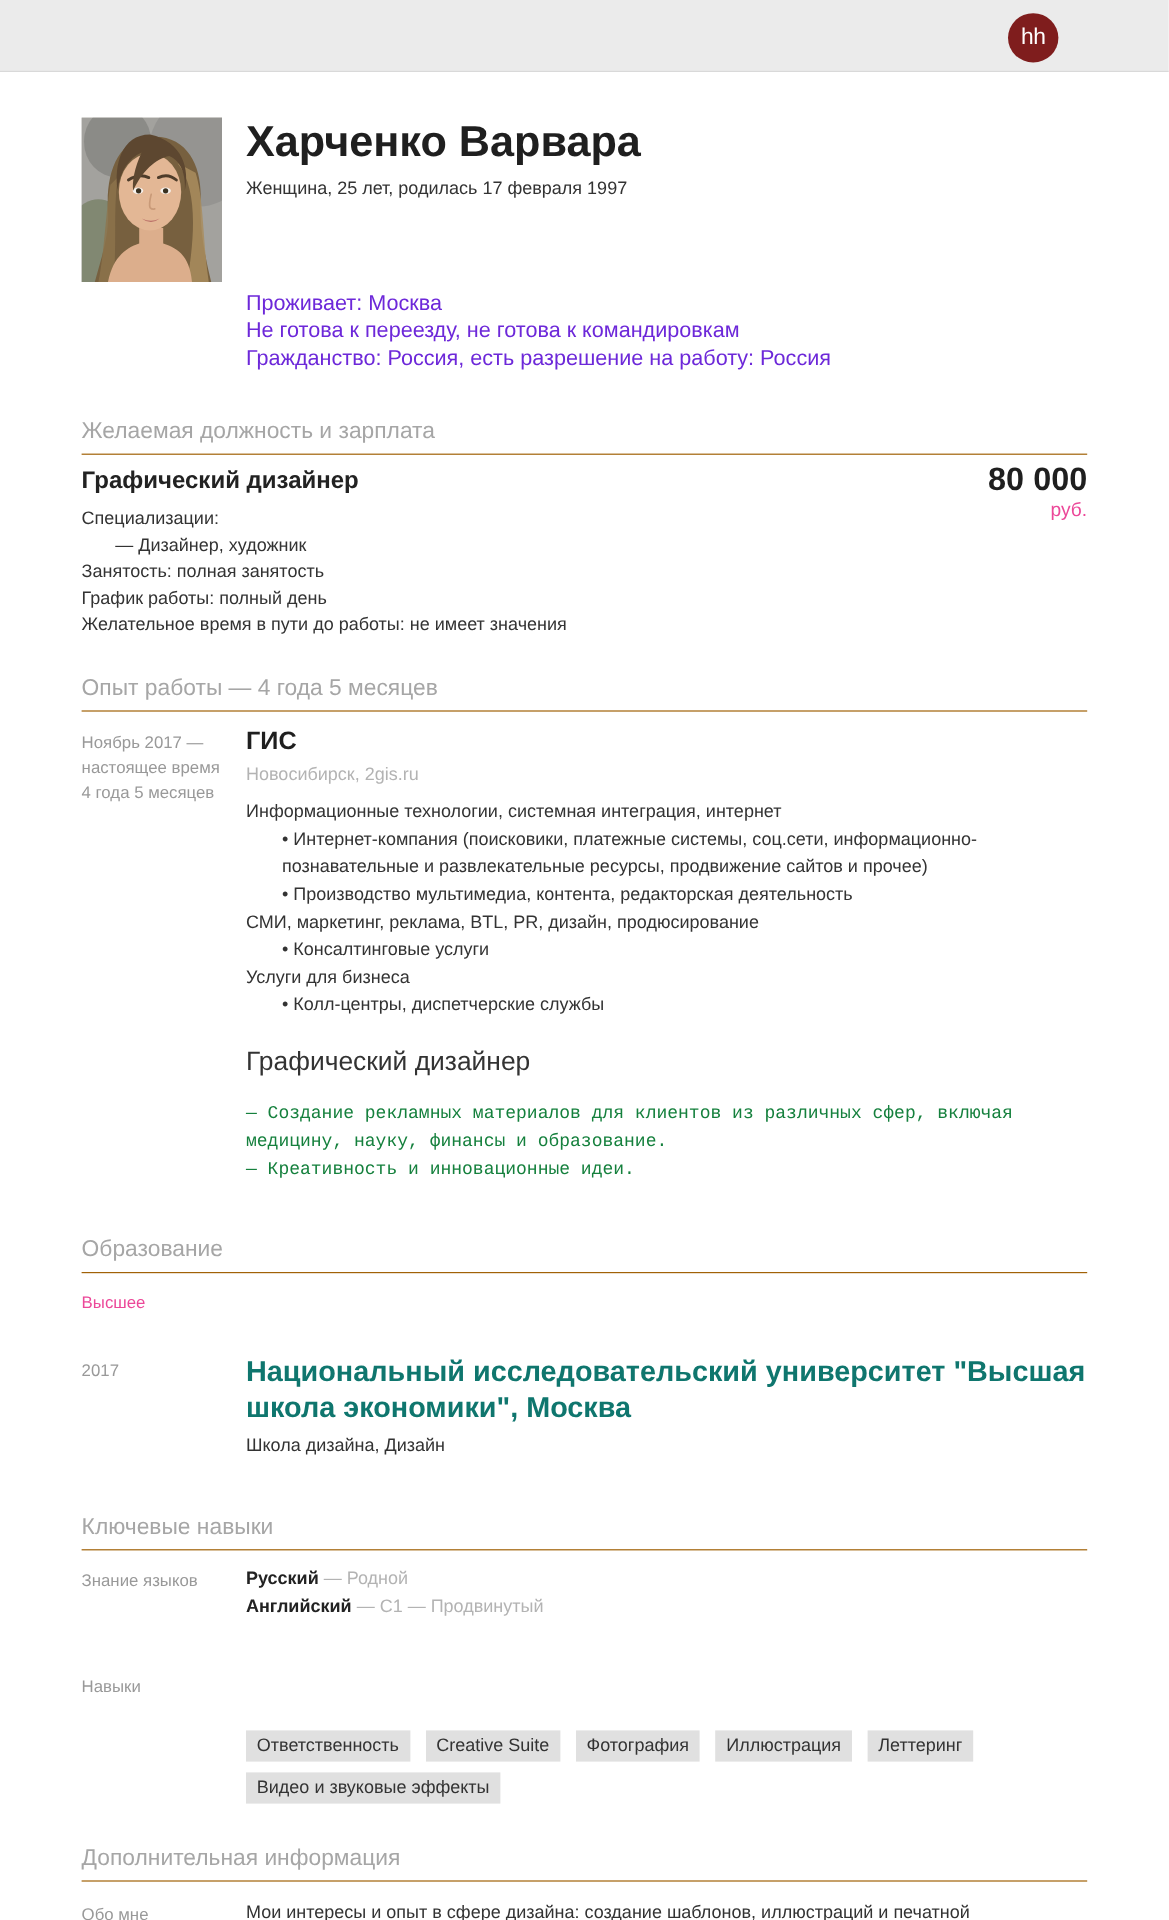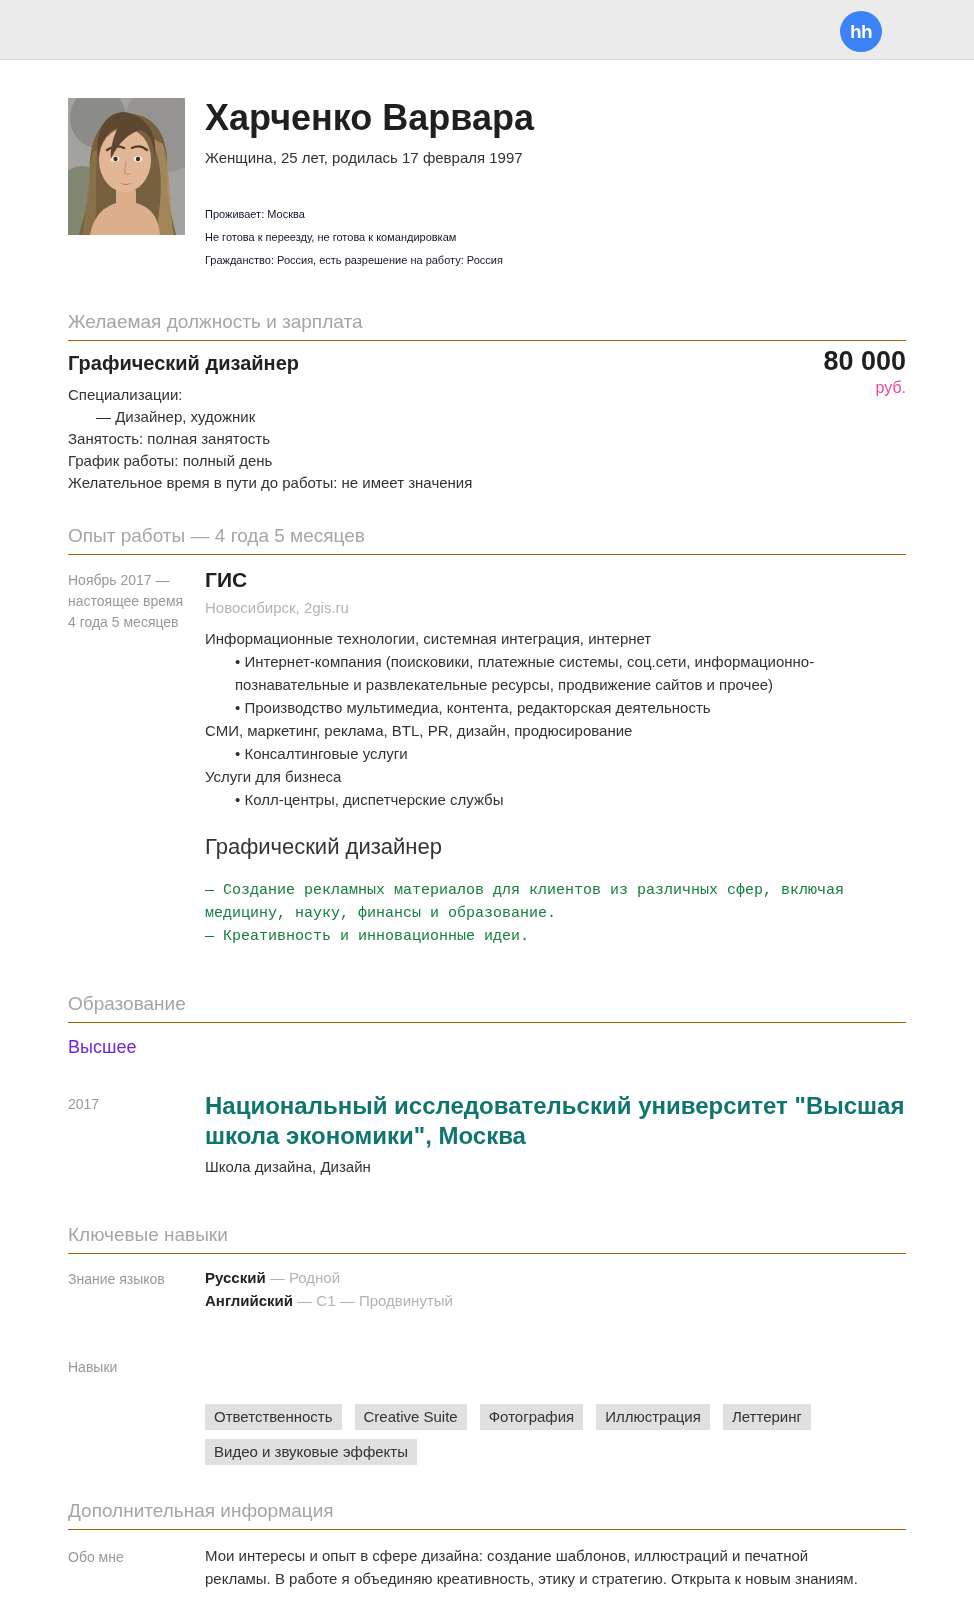--- a/index.html
+++ b/index.html
@@ -11,23 +11,23 @@
   }
   
   .topbar {
     height: 60px; width: 100%;
     background: #ebebeb; border-bottom: 1px solid #d9d9d9;
     position: relative;
   }
   .logo {
     position: absolute; top: 11px; right: 92px;
     width: 42px; height: 41px; border-radius: 50%;
-    background: #3b82f6; color: #fff;
+    background: #7f1d1d; color: #fff;
     display: flex; align-items: center; justify-content: center;
-    font-weight: 700; font-size: 19px; letter-spacing: -0.5px;
+    font-weight: 400; font-size: 19px; letter-spacing: -0.5px;
     cursor: pointer;
   }
   
   .container { width: 838px; margin-left: 68px; }
   .row { display: flex; }
   .row-label {
     width: 137px; flex-shrink: 0;
     color: #999; font-size: 14px; line-height: 20px; padding-top: 3px;
   }
   .row-content { flex: 1; min-width: 0; }
@@ -38,21 +38,21 @@
   }
   
   .profile { position: relative; padding-top: 38px; }
   .photo {
     position: absolute; left: 0; top: 38px;
     width: 117px; height: 137px; overflow: hidden; background: #a7a5a0;
   }
   .profile-main { margin-left: 137px; }
   .person-name { font-size: 36px; line-height: 40px; font-weight: 700; color: #1f1f1f; }
   .person-sub { margin-top: 9px; font-size: 15px; line-height: 22px; color: #333; }
-  .residence { margin-left: 137px; margin-top: 34px; font-size: 11px; line-height: 23px; color: #0f172a; }
+  .residence { margin-left: 137px; margin-top: 72px; font-size: 18px; line-height: 23px; color: #6d28d9; }
   
   .section-position { margin-top: 38px; }
   .position-row { position: relative; margin-top: 9px; }
   .position-title { font-size: 20px; font-weight: 700; color: #222; line-height: 26px; }
   .salary { position: absolute; right: 0; top: -4px; text-align: right; }
   .salary-value { font-size: 27px; font-weight: 700; color: #1f1f1f; line-height: 30px; }
   .salary-cur { font-size: 16px; color: #ec4899; line-height: 20px; margin-top: 2px; }
   .pos-line { font-size: 15px; line-height: 22px; color: #333; }
   .pos-line.first { margin-top: 8px; }
   .pos-line.indent { padding-left: 28px; }
@@ -63,21 +63,21 @@
   .company-name { font-size: 21px; font-weight: 700; color: #1f1f1f; line-height: 26px; }
   .company-location { margin-top: 5px; font-size: 15px; color: #b3b3b3; line-height: 20px; }
   .industries { margin-top: 9px; max-width: 660px; }
   .industry-line { font-size: 15px; line-height: 23px; color: #333; }
   .industry-line.bullet { padding-left: 30px; }
   .role-title { margin-top: 22px; font-size: 22px; line-height: 28px; font-weight: 400; color: #333; }
   .description { margin-top: 18px; }
   .desc-line { font-size: 15px; line-height: 23px; color: #15803d; font-family: Liberation Mono, monospace; }
   
   .section-education { margin-top: 44px; }
-  .edu-level { margin-top: 12px; font-size: 18px; line-height: 24px; color: #6d28d9; }
+  .edu-level { margin-top: 12px; font-size: 14px; line-height: 24px; color: #ec4899; }
   .education-row { margin-top: 32px; }
   .school-name { font-size: 24px; font-weight: 700; color: #0f766e; line-height: 30px; }
   .school-faculty { margin-top: 5px; font-size: 15px; line-height: 21px; color: #333; }
   
   .section-skills { margin-top: 46px; }
   .languages-row { margin-top: 12px; }
   .lang-line { font-size: 15px; line-height: 23px; }
   .lang-name { font-weight: 700; color: #222; }
   .lang-level { color: #b3b3b3; }
   .skills-row { margin-top: 42px; }

